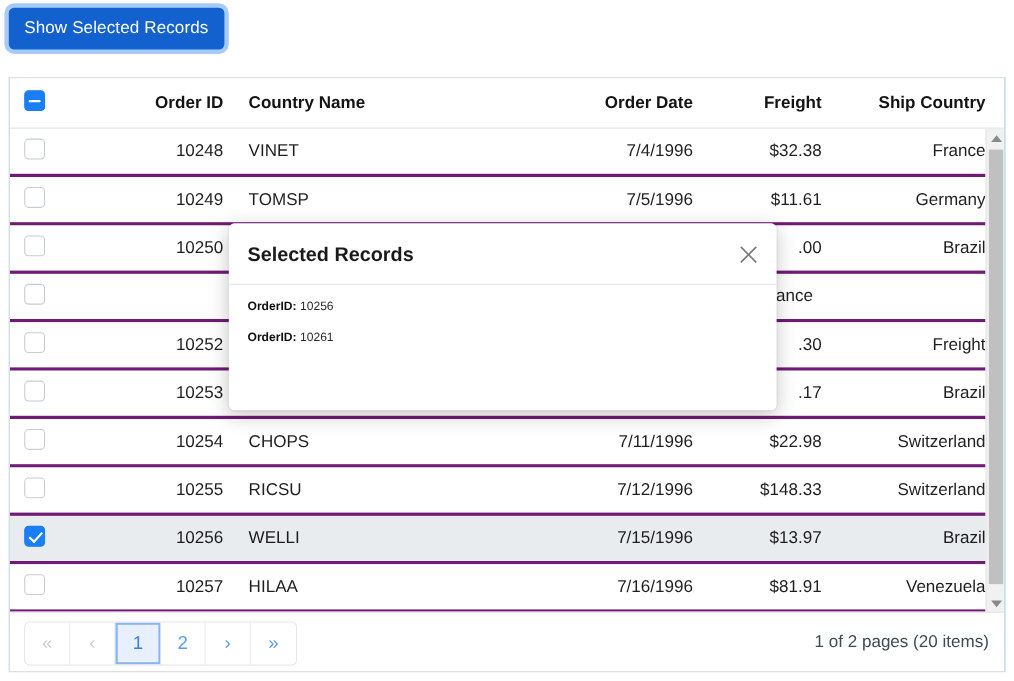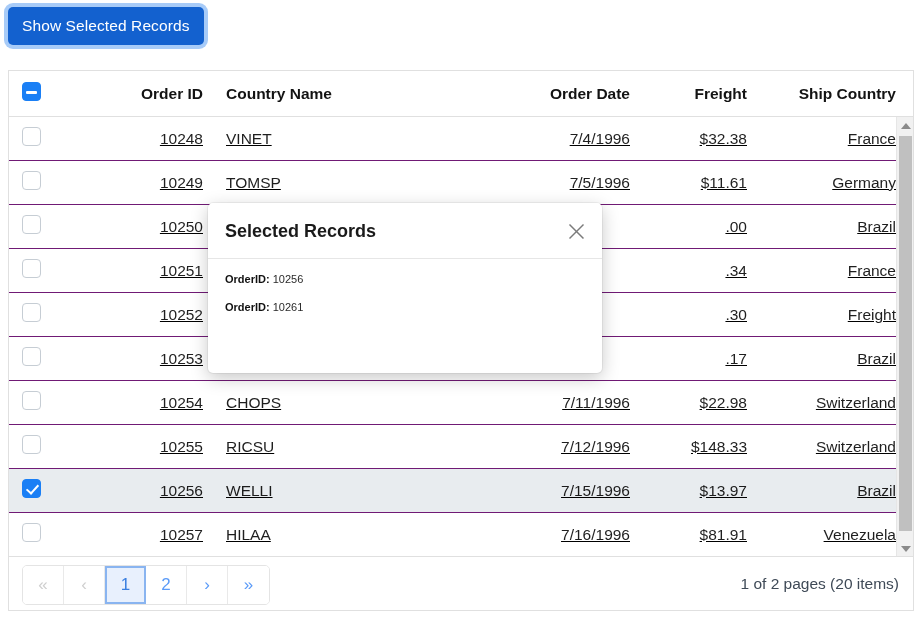--- a/index.html
+++ b/index.html
@@ -66,23 +66,22 @@
     position: relative;
     height: 440px;
     overflow: hidden;
     background: #fff;
   }
   .rows { position: absolute; left: 0; top: 0; right: 17px; }
 
   .row {
     display: flex; align-items: center;
     height: 44px;
-    border-bottom: 1px solid #701a75;
-    background: #ffffff;
-    text-decoration: underline;
+    border-bottom: 3px solid #701a75;
+    background: #ffffff;
   }
   .row.selected { background: #e8ecef; }
   .row.selected .cell { color: #1c1c1c; }
 
   .cell {
     font-size: 15.5px; color: #1f1f1f; white-space: nowrap; overflow: hidden;
   }
 
   
   .cb {
@@ -170,21 +169,21 @@
     position: absolute; right: 14px; top: 0;
     height: 54px; line-height: 54px;
     font-size: 15.5px; color: #3f4a57;
     white-space: nowrap;
   }
 
   
   .dialog {
     position: absolute;
     left: 208px; top: 203px;
-    width: 394px; height: 170px;
+    width: 498px; height: 170px;
     background: #ffffff;
     border-radius: 5px;
     box-shadow: 0 5px 18px rgba(0,0,0,0.22), 0 0 0 1px rgba(0,0,0,0.05);
     z-index: 50;
   }
   .dlg-head {
     position: relative;
     height: 56px;
     border-bottom: 1px solid #e6e6e6;
   }
@@ -250,21 +249,20 @@
           <div class="row">
             <div class="col-chk"><span class="cb"></span></div>
             <div class="col-id cell">10250</div>
             <div class="col-name cell"></div>
             <div class="col-date cell"></div>
             <div class="col-fre cell">.00</div>
             <div class="col-ship cell">Brazil</div>
           </div>
           <div class="row">
             <div class="col-chk"><span class="cb"></span></div>
-            <div class="col-id cell">10251</div>
             <div class="col-name cell"></div>
             <div class="col-date cell"></div>
             <div class="col-fre cell">.34</div>
             <div class="col-ship cell">France</div>
           </div>
           <div class="row">
             <div class="col-chk"><span class="cb"></span></div>
             <div class="col-id cell">10252</div>
             <div class="col-name cell"></div>
             <div class="col-date cell"></div>

